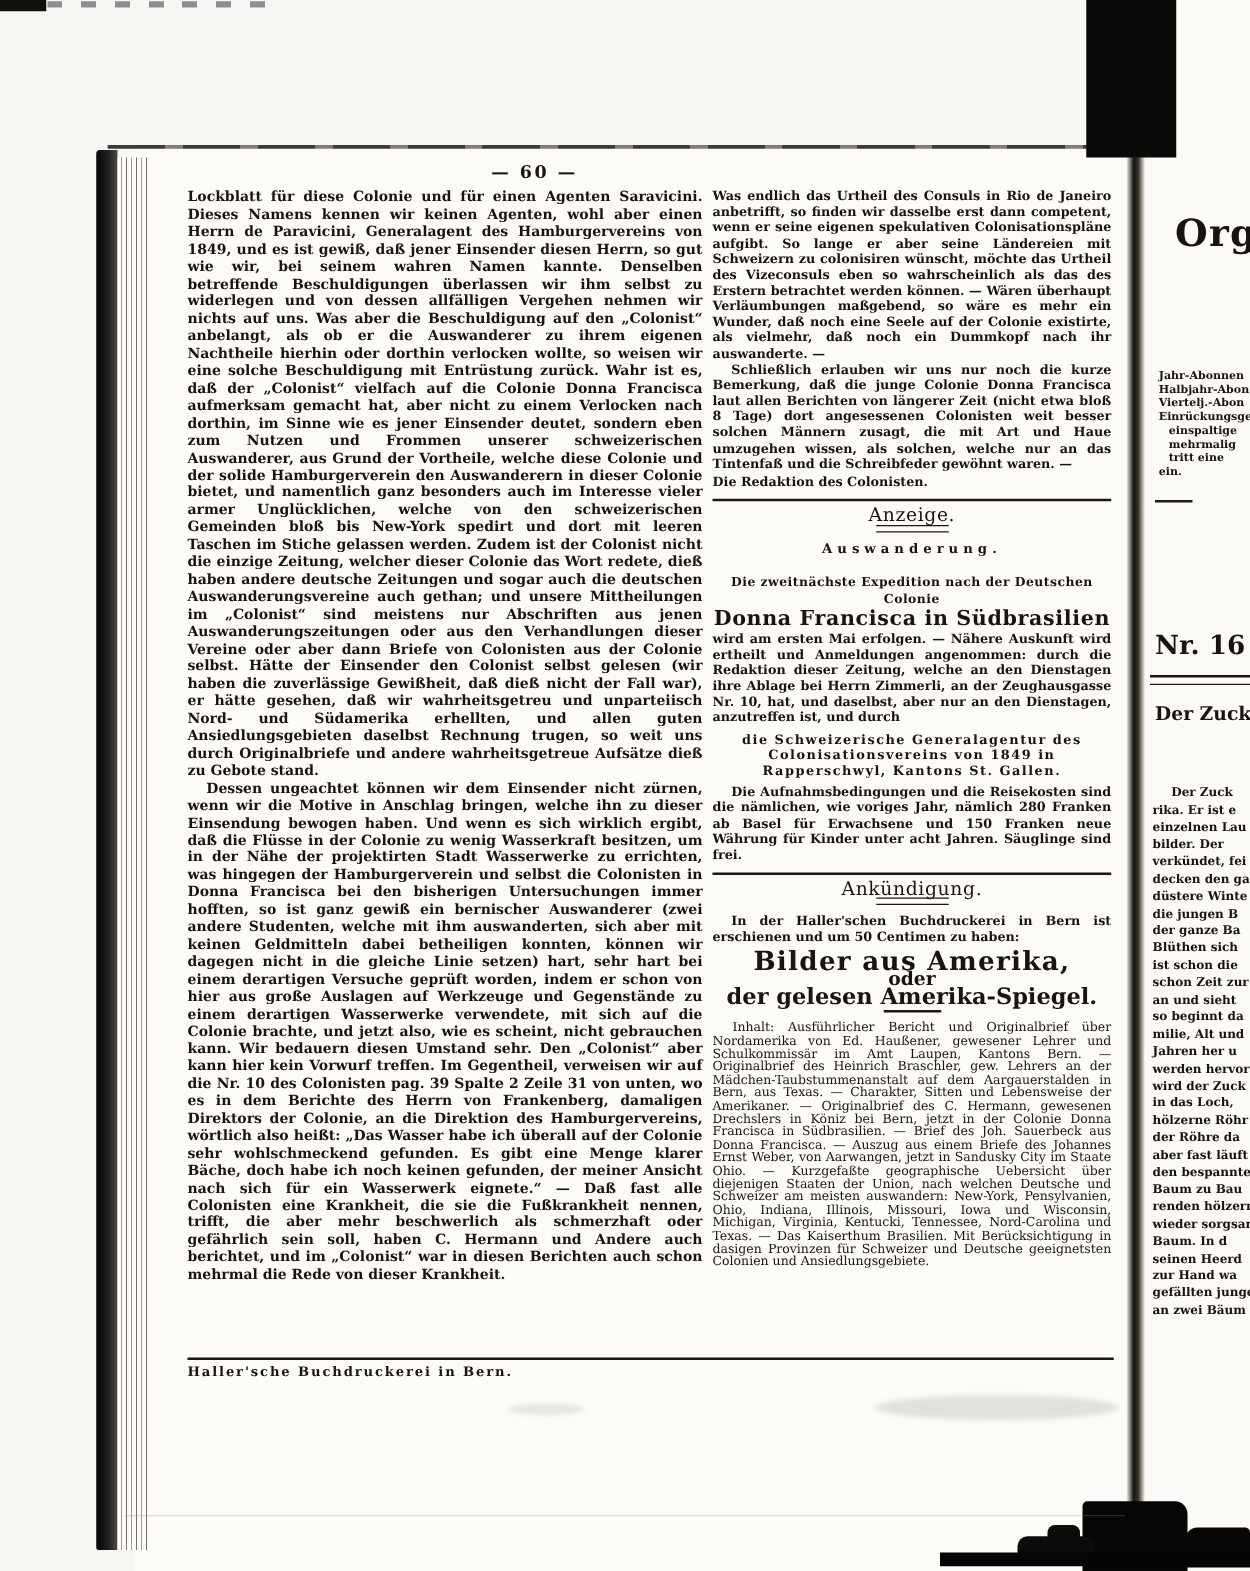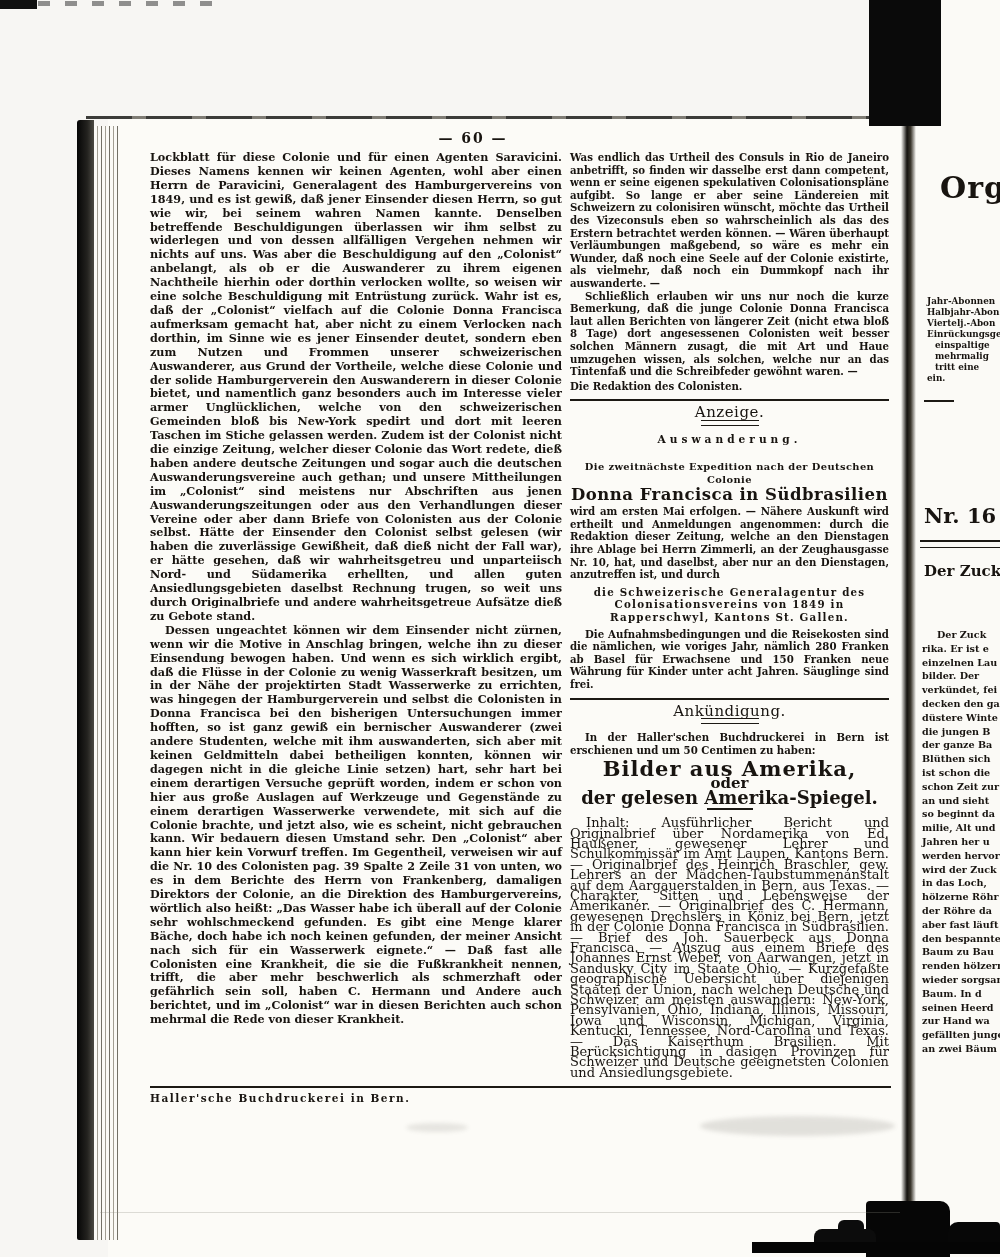--- a/index.html
+++ b/index.html
@@ -27,42 +27,42 @@
   .mark-topright{left:869px;top:0;width:72px;height:126px;background:#0a0a0a;}
   .blob-bottom{left:866px;top:1201px;width:84px;height:56px;background:#060606;border-radius:4px 10px 0 0;}
   .bar-bottom{left:752px;top:1242px;width:248px;height:11px;background:#050505;}
   .bump-left{left:814px;top:1229px;width:62px;height:15px;background:#0c0c0c;border-radius:8px 8px 0 0;}
   .bump-left2{left:838px;top:1220px;width:26px;height:24px;background:#0c0c0c;border-radius:6px 6px 0 0;}
   .bump-right{left:948px;top:1222px;width:52px;height:32px;background:#070707;border-radius:10px 4px 0 0;}
   .smudge1{left:700px;top:1116px;width:195px;height:20px;background:#6d6a62;opacity:.18;filter:blur(2px);border-radius:50%;}
   .smudge2{left:406px;top:1123px;width:62px;height:9px;background:#6d6a62;opacity:.15;filter:blur(2px);border-radius:50%;}
   .smudge3{left:100px;top:1212px;width:800px;height:1px;background:#8a877e;opacity:.28;}
   
-  .page-num{left:393px;top:130px;width:160px;text-align:center;font-size:14px;font-weight:bold;letter-spacing:2px;}
+  .page-num{left:393px;top:130px;width:160px;font-size:14px;font-weight:bold;letter-spacing:2px;}
   .col{font-weight:bold;text-align:justify;}
   .col1{left:150px;top:151px;width:412px;font-size:11.2px;line-height:13.9px;}
   .col2{left:570px;top:151px;width:319px;font-size:10.2px;line-height:12.6px;}
   .col p{margin:0;}
   .indent{text-indent:15px;}
   .sig{text-align:left;padding-right:4px;margin-top:2px !important;}
   .rule-full{height:2px;background:#1c1914;margin:7px 0 5px;}
   .sec-head{text-align:center;font-size:15px;font-weight:normal;margin:2px 0 1px !important;letter-spacing:.5px;}
   .head-underline{width:58px;height:4px;border-top:1.5px solid #1c1914;border-bottom:1px solid #1c1914;margin:1px auto 7px;}
   .gesperrt1{text-align:center;letter-spacing:4px;font-size:10.6px;margin:2px 0 !important;}
   .gesperrt2{text-align:center;letter-spacing:.4px;font-size:9.9px;margin:16px 0 2px !important;}
   .donna-title{text-align:center;font-size:16.5px;font-weight:bold;letter-spacing:.5px;margin:1px 0 4px !important;}
   .agency{text-align:center;letter-spacing:1.2px;font-size:10.3px;margin:5px 6px 4px !important;}
   .mt4{margin-top:4px !important;}
   .mt3{margin-top:3px !important;}
   .intro{margin:4px 0 5px !important;}
   .bilder-title{text-align:center;font-size:21px;font-weight:bold;margin:7px 0 1px !important;letter-spacing:1px;}
   .oder{text-align:center;font-size:15px;margin:0 !important;}
   .spiegel-title{text-align:center;font-size:18px;font-weight:bold;margin:2px 0 4px !important;}
   .short-rule{width:46px;height:2px;background:#1c1914;margin:0 auto 8px;}
-  .inhalt{font-weight:normal;font-size:13px;line-height:10.4px;text-indent:16px;}
+  .inhalt{font-weight:normal;font-size:10px;line-height:10.4px;text-indent:16px;}
   .footer-rule{left:150px;top:1086px;width:741px;height:2px;background:#1c1914;}
   .footer{left:150px;top:1092px;width:741px;font-size:10.5px;font-weight:bold;letter-spacing:1.5px;}
   
   .masthead{left:940px;top:170px;font-size:30px;font-weight:bold;letter-spacing:1px;white-space:nowrap;}
   .abo{left:927px;top:296px;font-size:8.8px;line-height:11px;font-weight:bold;white-space:nowrap;}
   .abo div:nth-child(5),.abo div:nth-child(6),.abo div:nth-child(7){padding-left:8px;}
   .mini-rule{left:924px;top:400px;width:30px;height:2px;background:#1c1914;}
   .issue{left:924px;top:503px;font-size:21px;font-weight:bold;white-space:nowrap;}
   .double-rule{left:920px;top:540px;width:80px;height:5px;border-top:2px solid #1c1914;border-bottom:1px solid #1c1914;}
   .article-head{left:924px;top:562px;font-size:15px;font-weight:bold;white-space:nowrap;}

